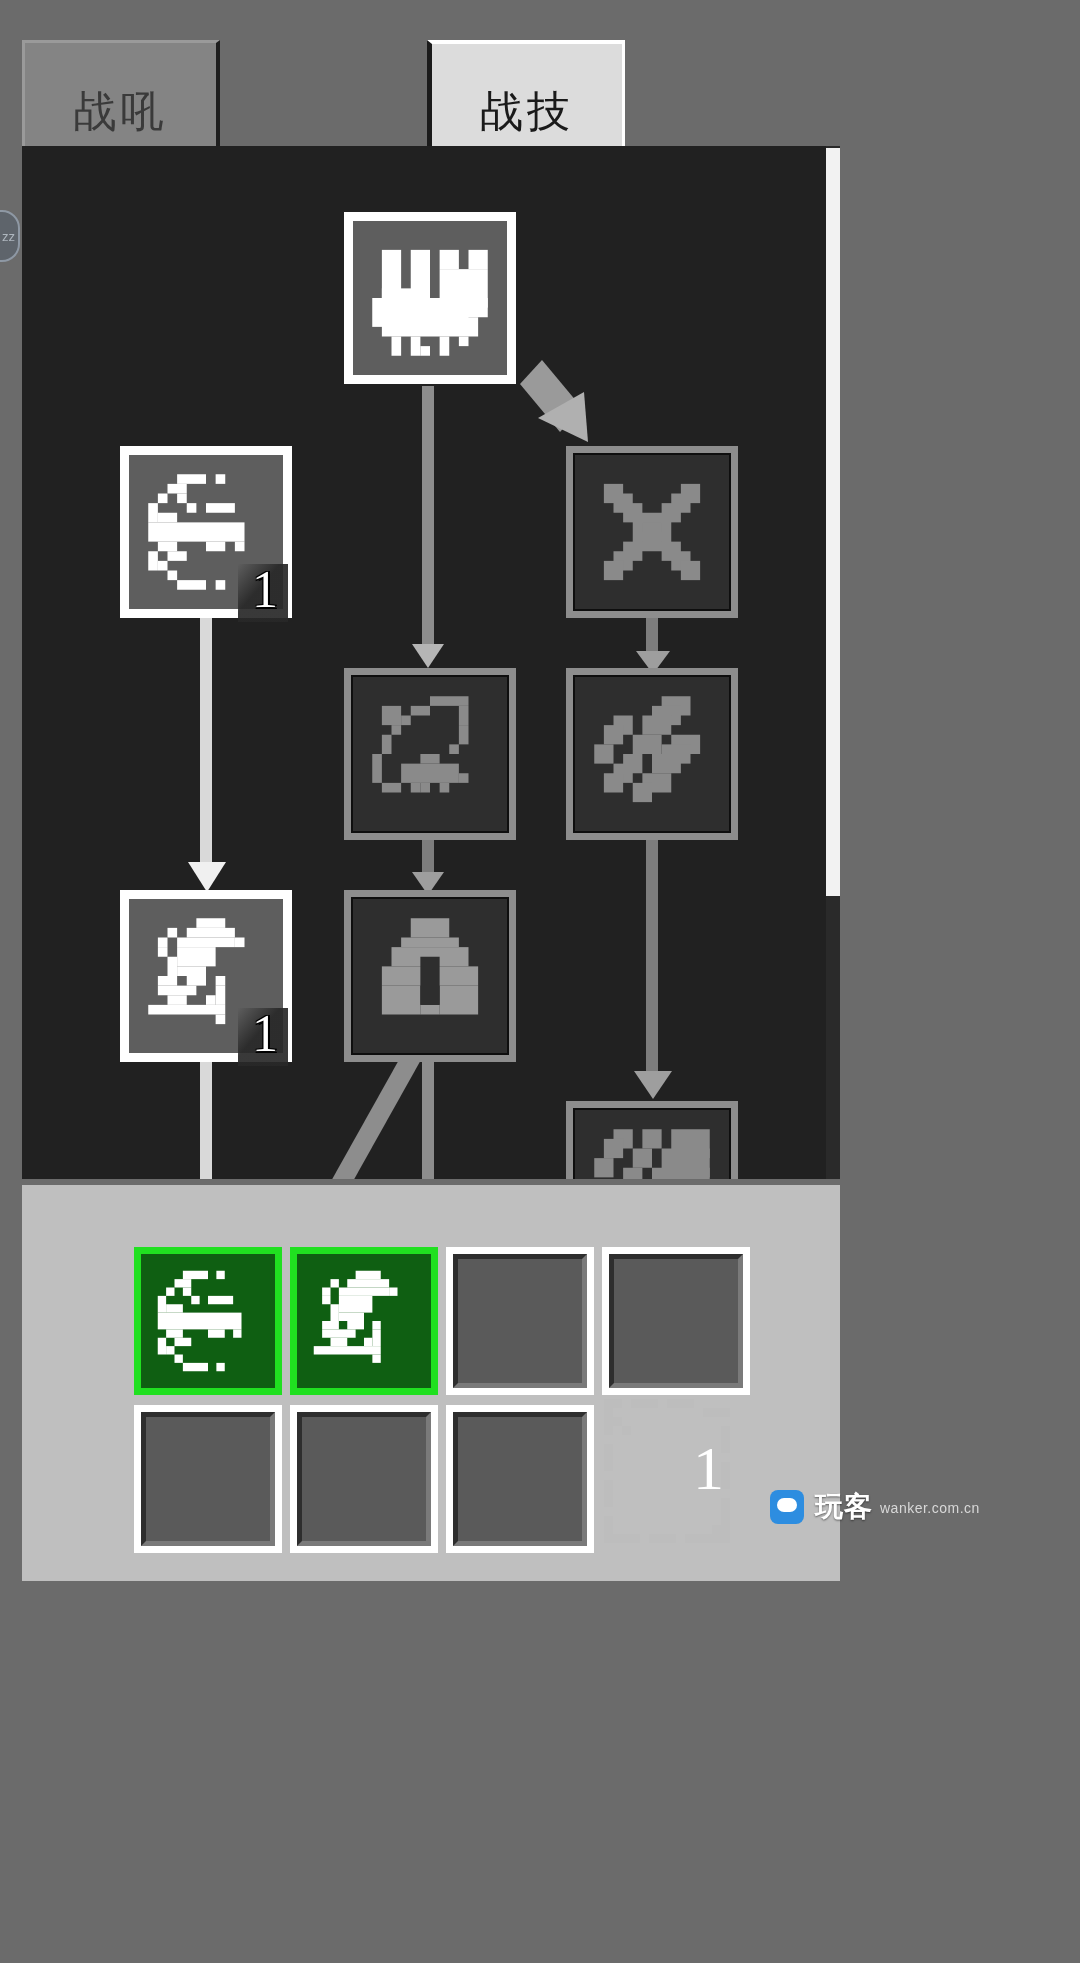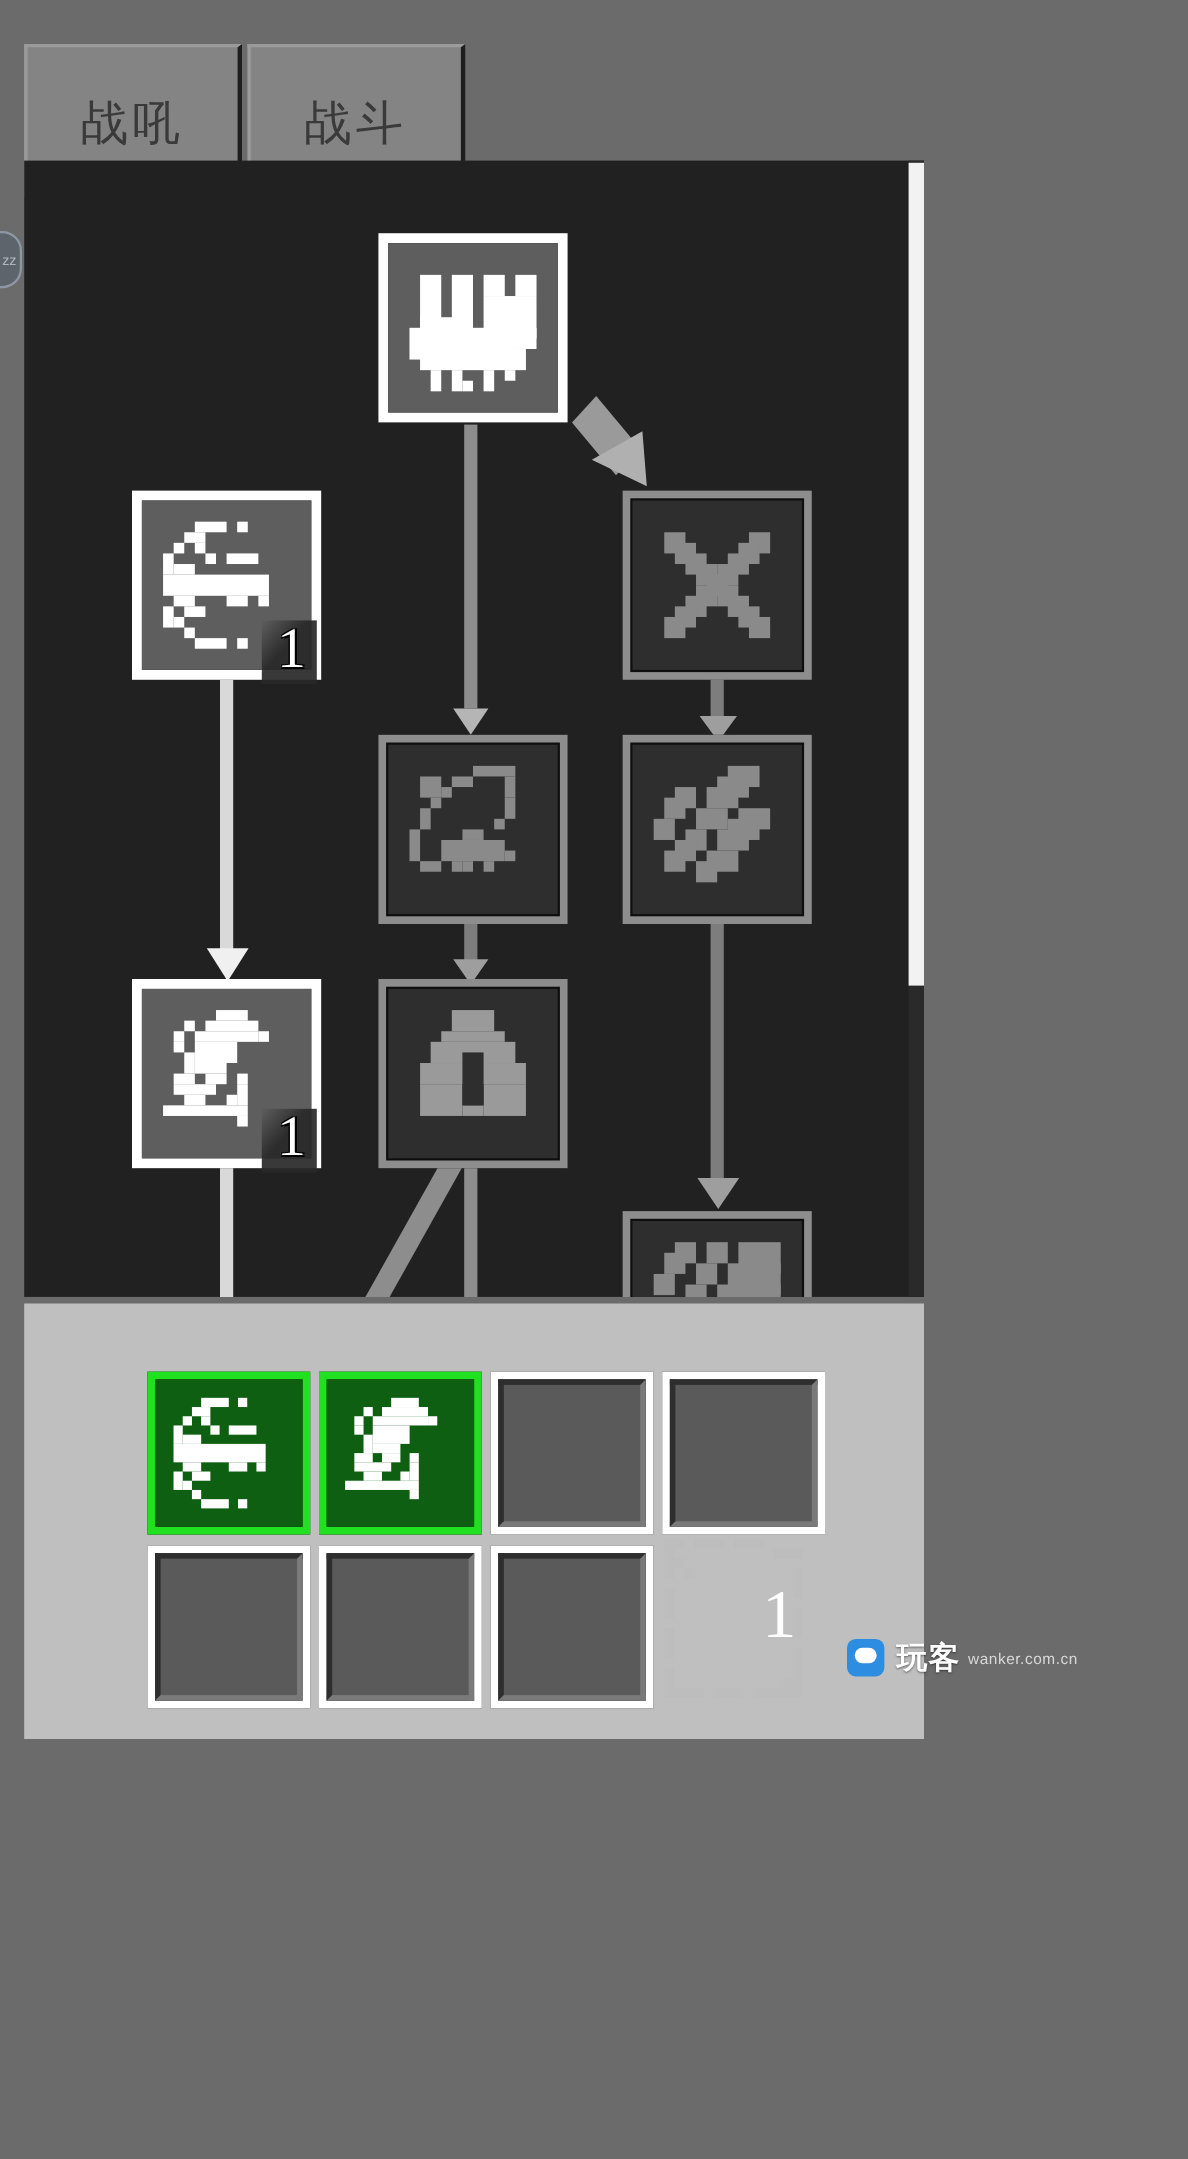--- a/index.html
+++ b/index.html
@@ -236,22 +236,22 @@
 </style>
 </head>
 <body>
 
 <div id="root">
 
   <div id="tabbar">
     <div id="tab0" class="tab inactive">
       <span>战吼</span>
     </div>
-    <div id="tab1" class="tab inactive">
-      <span>战斗</span>
+    <div id="tab2" class="tab active">
+      <span>战技</span>
     </div>
   </div>
 
   <div id="edge-nub">
     <span>zz</span>
   </div>
 
   <div id="tree-panel">
     <div id="tree-canvas">
 

